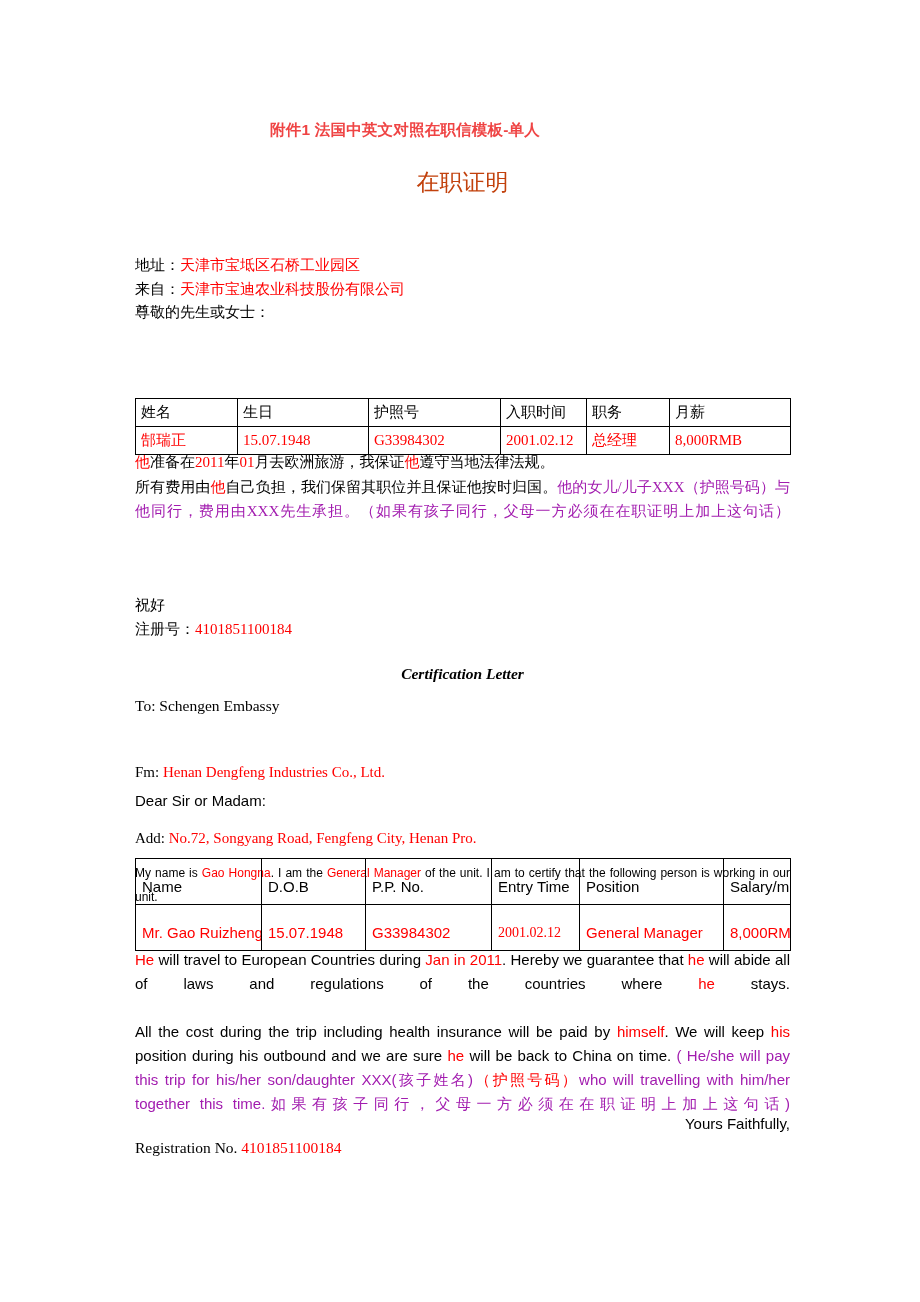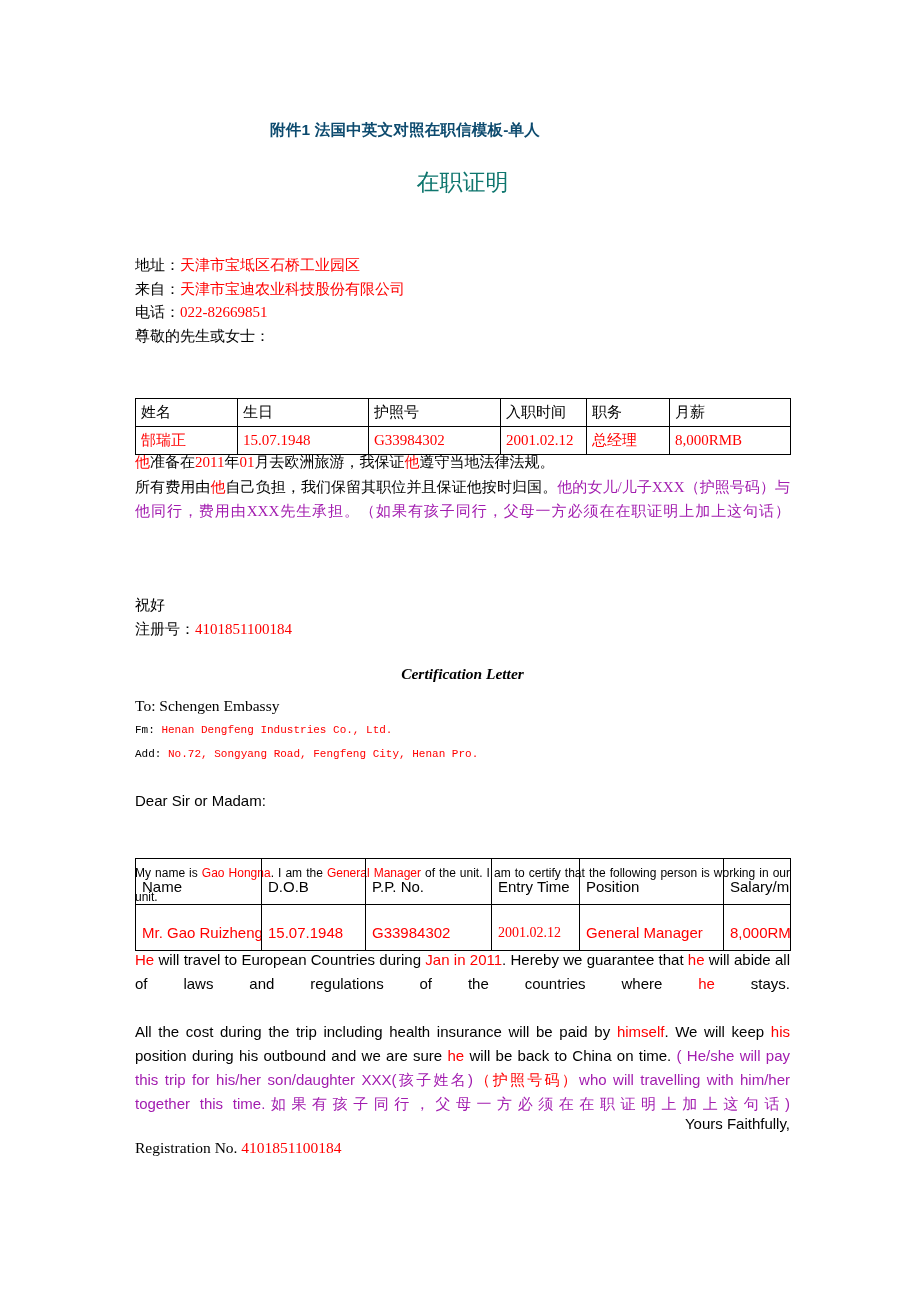--- a/index.html
+++ b/index.html
@@ -34,34 +34,34 @@
   .blue { color: #a21caf; }
 
   
   .doc-heading {
     position: absolute;
     left: 135px;
     top: 120px;
     font-family: "Liberation Sans", "DejaVu Sans", sans-serif;
     font-weight: bold;
     font-size: 15.5px;
-    color: #0c4a6e;
+    color: #ef4444;
     letter-spacing: 0.2px;
     white-space: nowrap;
   }
   .cn-title {
     position: absolute;
     left: 0;
     top: 168px;
     width: 655px;
     text-align: center;
     font-family: "Liberation Serif", "DejaVu Serif", serif;
     font-size: 23px;
     line-height: 30px;
-    color: #0f766e;
+    color: #c2410c;
   }
 
   
   .cn-block {
     position: absolute;
     left: 0;
     top: 254px;
     width: 670px;
     font-family: "Liberation Serif", "DejaVu Serif", serif;
     font-size: 15px;
@@ -133,21 +133,21 @@
   .en-head {
     position: absolute;
     left: 0;
     top: 694px;
     width: 660px;
     font-size: 15.5px;
     line-height: 24px;
   }
   .en-head .line { white-space: nowrap; }
   .serif { font-family: "Liberation Serif", "DejaVu Serif", serif; }
-  .sans  { font-family: Liberation Mono, monospace; font-size: 11px; }
+  .sans  { font-family: Liberation Serif, serif; font-size: 15px; margin-top: 42px; }
 
   .en-dear {
     position: absolute;
     left: 0;
     top: 789px;
     width: 660px;
     font-family: "Liberation Sans", "DejaVu Sans", sans-serif;
     font-size: 15px;
     line-height: 24px;
   }
@@ -234,21 +234,20 @@
 <div class="page">
   <div class="content">
 
     <div class="doc-heading">附件1 法国中英文对照在职信模板-单人</div>
 
     <div class="cn-title">在职证明</div>
 
     <div class="cn-block">
       <div class="line"><span>地址：</span><span class="red">天津市宝坻区石桥工业园区</span></div>
       <div class="line"><span>来自：</span><span class="red">天津市宝迪农业科技股份有限公司</span></div>
-      <div class="line"><span>电话：</span><span class="red">022-82669851</span></div>
       <div class="line">尊敬的先生或女士：</div>
     </div>
 
     <div class="cn-table-wrap">
       <table class="doc-table cn-table">
         <colgroup>
           <col style="width:102px">
             <col style="width:131px">
             <col style="width:132px">
           <col style="width:86px">

